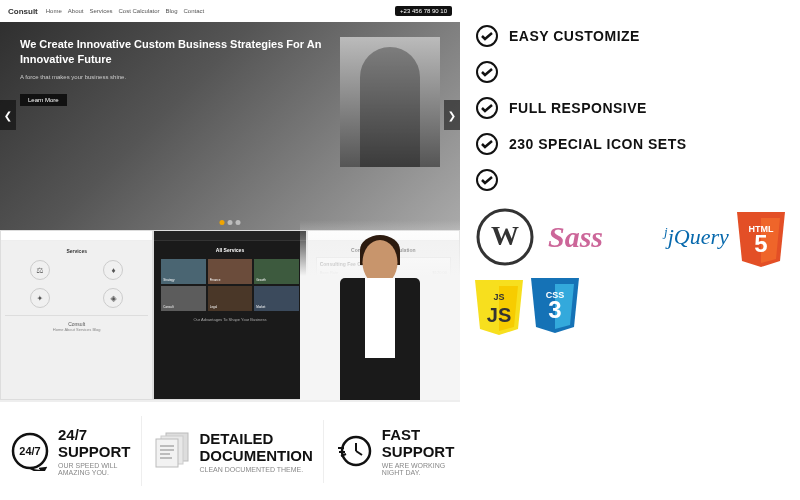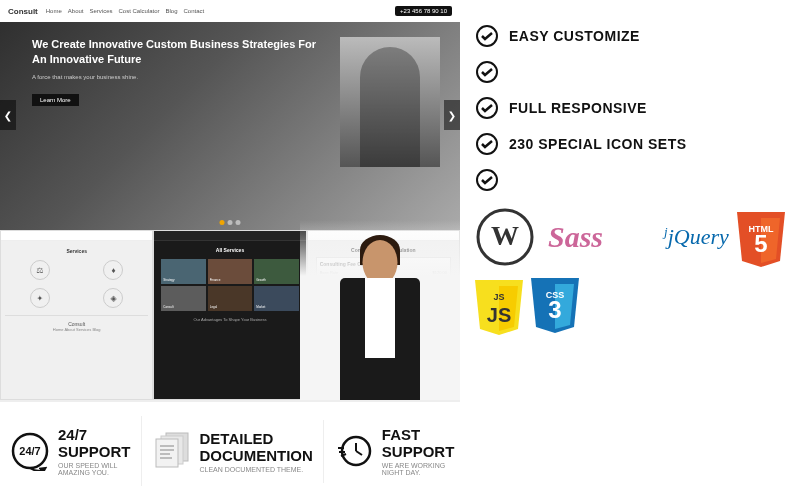--- a/index.html
+++ b/index.html
@@ -59,21 +59,20 @@
       padding: 2px 5px;
       border-radius: 2px;
     }
     .preview-hero {
       padding: 15px 20px;
       display: flex;
       gap: 10px;
     }
     .preview-hero-text {
       flex: 1;
-      margin-left: 12px;
     }
     .preview-hero-text h2 {
       font-size: 11px;
       color: #fff;
       line-height: 1.4;
       font-weight: bold;
       margin-bottom: 6px;
     }
     .preview-hero-text p {
       font-size: 6px;

